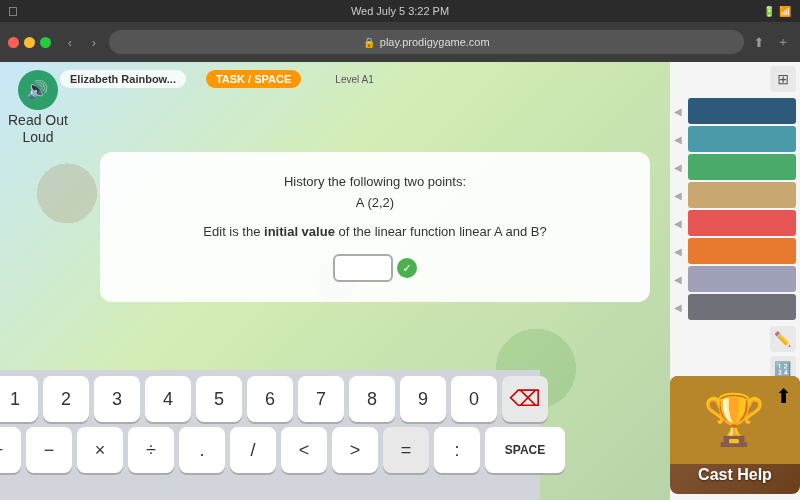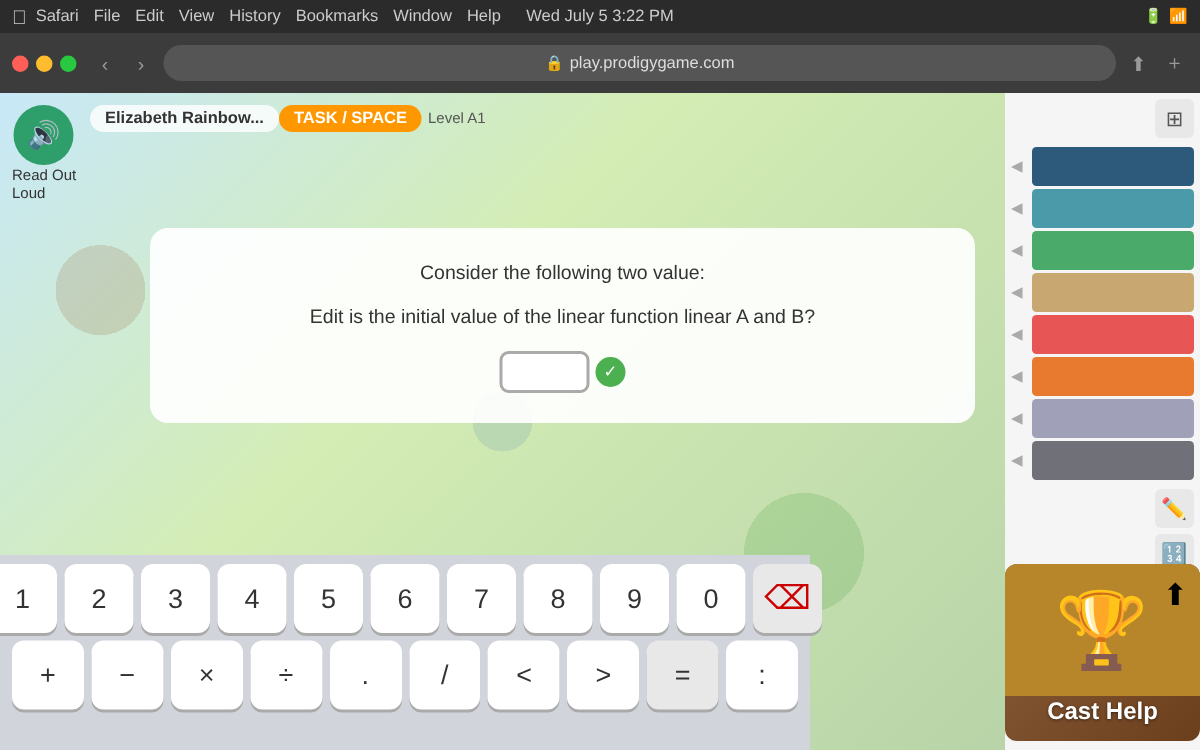--- a/index.html
+++ b/index.html
@@ -151,34 +151,35 @@
       height: 40px;
       border-radius: 50%;
       background: #2e9e6b;
       display: flex;
       align-items: center;
       justify-content: center;
       color: white;
       font-size: 18px;
     }
     .rol-label {
-      font-size: 10px;
+      font-size: 14px;
       color: #333;
+      text-align: center;
       line-height: 1.2;
     }
 
     
     .user-bar {
       position: absolute;
       top: 8px;
       left: 60px;
       right: 8px;
       display: flex;
       align-items: center;
-      gap: 0;
+      gap: 20px;
       z-index: 10;
     }
     .username-badge {
       background: rgba(255,255,255,0.8);
       border-radius: 12px;
       padding: 3px 10px;
       font-size: 11px;
       font-weight: 600;
       color: #333;
     }
@@ -186,21 +187,21 @@
       background: #ff9800;
       border-radius: 12px;
       padding: 3px 10px;
       font-size: 11px;
       font-weight: 600;
       color: white;
     }
     .level-badge {
       font-size: 10px;
       color: #555;
-      margin-left: 4px;
+      margin-left: 14px;
     }
 
     
     .question-card {
       position: absolute;
       top: 90px;
       left: 100px;
       right: 20px;
       background: rgba(255,255,255,0.92);
       border-radius: 12px;
@@ -208,21 +209,21 @@
       z-index: 10;
       min-height: 130px;
     }
     .question-text {
       font-size: 13px;
       color: #333;
       text-align: center;
       line-height: 1.6;
     }
     .question-text .bold {
-      font-weight: 400;
+      font-weight: 700;
     }
     .answer-area {
       display: flex;
       justify-content: center;
       align-items: center;
       margin-top: 12px;
       gap: 4px;
     }
     .answer-input {
       width: 60px;
@@ -401,30 +402,20 @@
       z-index: 1;
       text-shadow: 0 1px 2px rgba(0,0,0,0.5);
     }
   </style>
 </head>
 <body>
 
 <div class="title-bar">
   <div class="title-bar-left">
     <span class="apple-icon"></span>
-    <div class="menu-items">
-      <span class="menu-item">Safari</span>
-      <span class="menu-item">File</span>
-      <span class="menu-item">Edit</span>
-      <span class="menu-item">View</span>
-      <span class="menu-item">History</span>
-      <span class="menu-item">Bookmarks</span>
-      <span class="menu-item">Window</span>
-      <span class="menu-item">Help</span>
-    </div>
   </div>
   <div class="title-bar-center">Wed July 5  3:22 PM</div>
   <div class="title-bar-right">
     <span>🔋</span>
     <span>📶</span>
   </div>
 </div>
 
 <div class="browser-chrome">
   <div class="traffic-lights">
@@ -455,21 +446,22 @@
     </div>
 
     <div class="user-bar">
       <span class="username-badge">Elizabeth Rainbow...</span>
       <span class="task-badge">TASK / SPACE</span>
       <span class="level-badge">Level A1</span>
     </div>
 
     <div class="question-card">
       <div class="question-text">
-        <div>Consider the following two value:</div>
+        <div>History the following two points:</div>
+        <div>A (2,2)</div>
         <div style="margin-top:8px;">
           <span>Edit is the</span>&nbsp;<span class="bold">initial value</span>&nbsp;<span>of the linear function linear A and B?</span>
         </div>
       </div>
       <div class="answer-area">
         <div class="answer-input"></div>
         <div class="answer-icon">✓</div>
       </div>
     </div>
 
@@ -491,20 +483,21 @@
         <div class="key">+</div>
         <div class="key">−</div>
         <div class="key">×</div>
         <div class="key">÷</div>
         <div class="key">.</div>
         <div class="key">/</div>
         <div class="key">&lt;</div>
         <div class="key">&gt;</div>
         <div class="key equals-key">=</div>
         <div class="key">:</div>
+        <div class="key space-key">SPACE</div>
       </div>
     </div>
   </div>
 
   <div class="right-panel">
 
     <div style="display:flex;flex-direction:column;align-items:flex-end;width:100%;gap:2px;margin-bottom:4px;">
       <div class="tool-btn" style="margin-left:auto;">⊞</div>
     </div>
 

